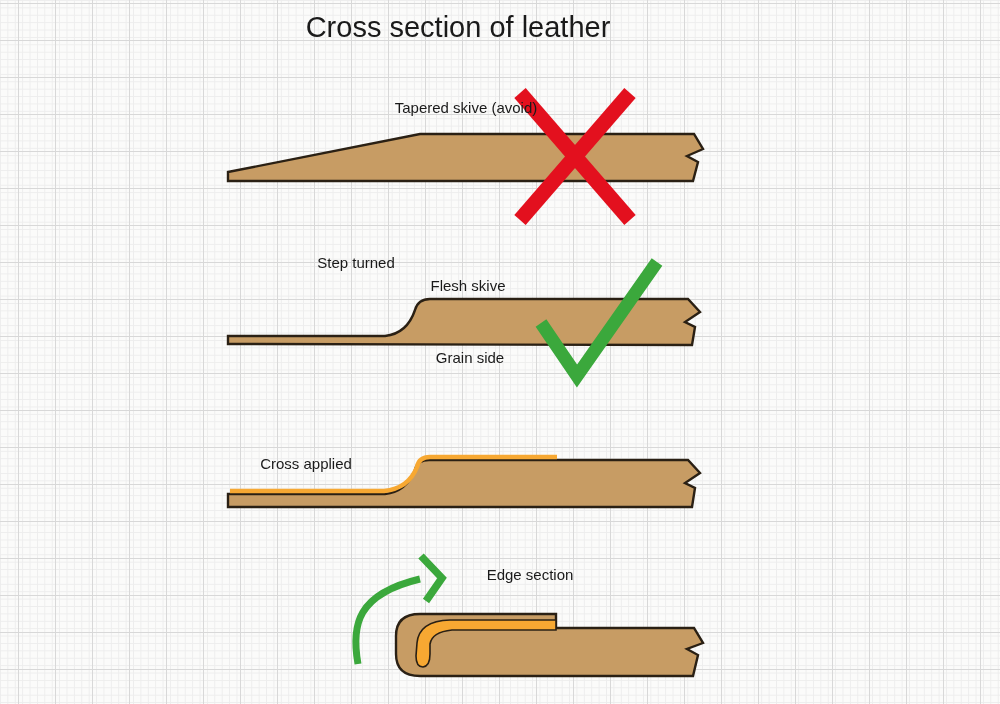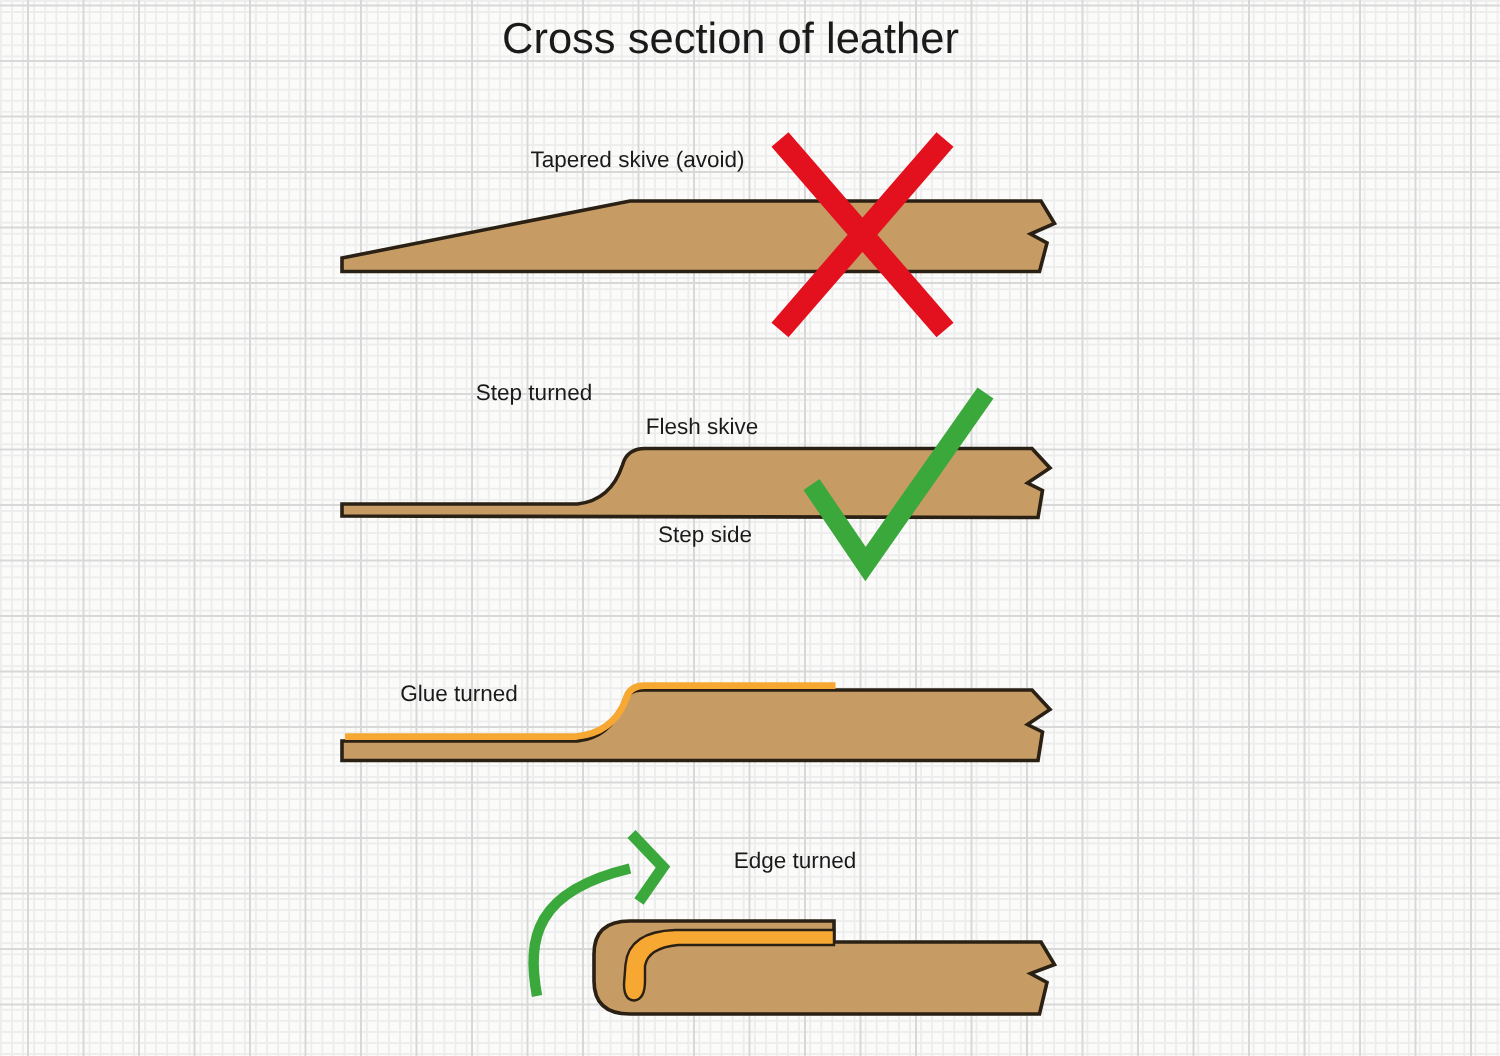--- a/index.html
+++ b/index.html
@@ -13,35 +13,35 @@
     background-image:
       linear-gradient(to right, var(--grid-major, #d8d8d8) 1px, transparent 1px),
       linear-gradient(to bottom, var(--grid-major, #d8d8d8) 1px, transparent 1px),
       linear-gradient(to right, var(--grid-minor, #ededed) 1px, transparent 1px),
       linear-gradient(to bottom, var(--grid-minor, #ededed) 1px, transparent 1px);
     background-size: 37px 37px, 37px 37px, 7.4px 7.4px, 7.4px 7.4px;
     background-position: 18px 3px, 18px 3px, 0 0, 0 0;
   }
   .page-title {
     position: absolute;
-    left: 487px; top: 27px;
+    left: 458px; top: 27px;
     transform: translate(-50%, -50%);
     font-size: 29px;
     color: var(--text, #1a1a1a);
     white-space: nowrap;
     letter-spacing: 0px;
   }
   .label {
     position: absolute;
     transform: translate(-50%, -50%);
     font-size: 15px;
     color: var(--text, #1a1a1a);
     white-space: nowrap;
   }
-  .label-tapered { left: 425px; top: 107px; }
+  .label-tapered { left: 466px; top: 107px; }
   .label-step    { left: 356px; top: 262px; }
   .label-flesh   { left: 468px; top: 285px; }
   .label-grain   { left: 470px; top: 357px; }
   .label-glue    { left: 306px; top: 463px; }
   .label-turned  { left: 530px; top: 574px; }
   .shapes-layer {
     position: absolute;
     left: 0; top: 0;
     width: 1000px; height: 704px;
   }
@@ -77,17 +77,17 @@
     <path class="glue-fill" d="M 556,620 H 450 Q 419,621 417,643 L 416,656 Q 416,667 423,667 Q 430,666 430,654 L 430,644 Q 432,632 452,630 H 556 Z"></path>
     <g>
       <path class="arrow" style="stroke-width:7" d="M 358,664 C 351,625 357,594 420,579"></path>
       <path class="arrow" style="stroke-width:7.5" d="M 421,556 L 442,578 L 426,601"></path>
     </g>
   </svg>
 
   <div class="label label-tapered">Tapered skive (avoid)</div>
   <div class="label label-step">Step turned</div>
   <div class="label label-flesh">Flesh skive</div>
-  <div class="label label-grain">Step side</div>
-  <div class="label label-glue">Glue turned</div>
-  <div class="label label-turned">Edge turned</div>
+  <div class="label label-grain">Grain side</div>
+  <div class="label label-glue">Cross applied</div>
+  <div class="label label-turned">Edge section</div>
 
 </div>
 
 </body></html>

